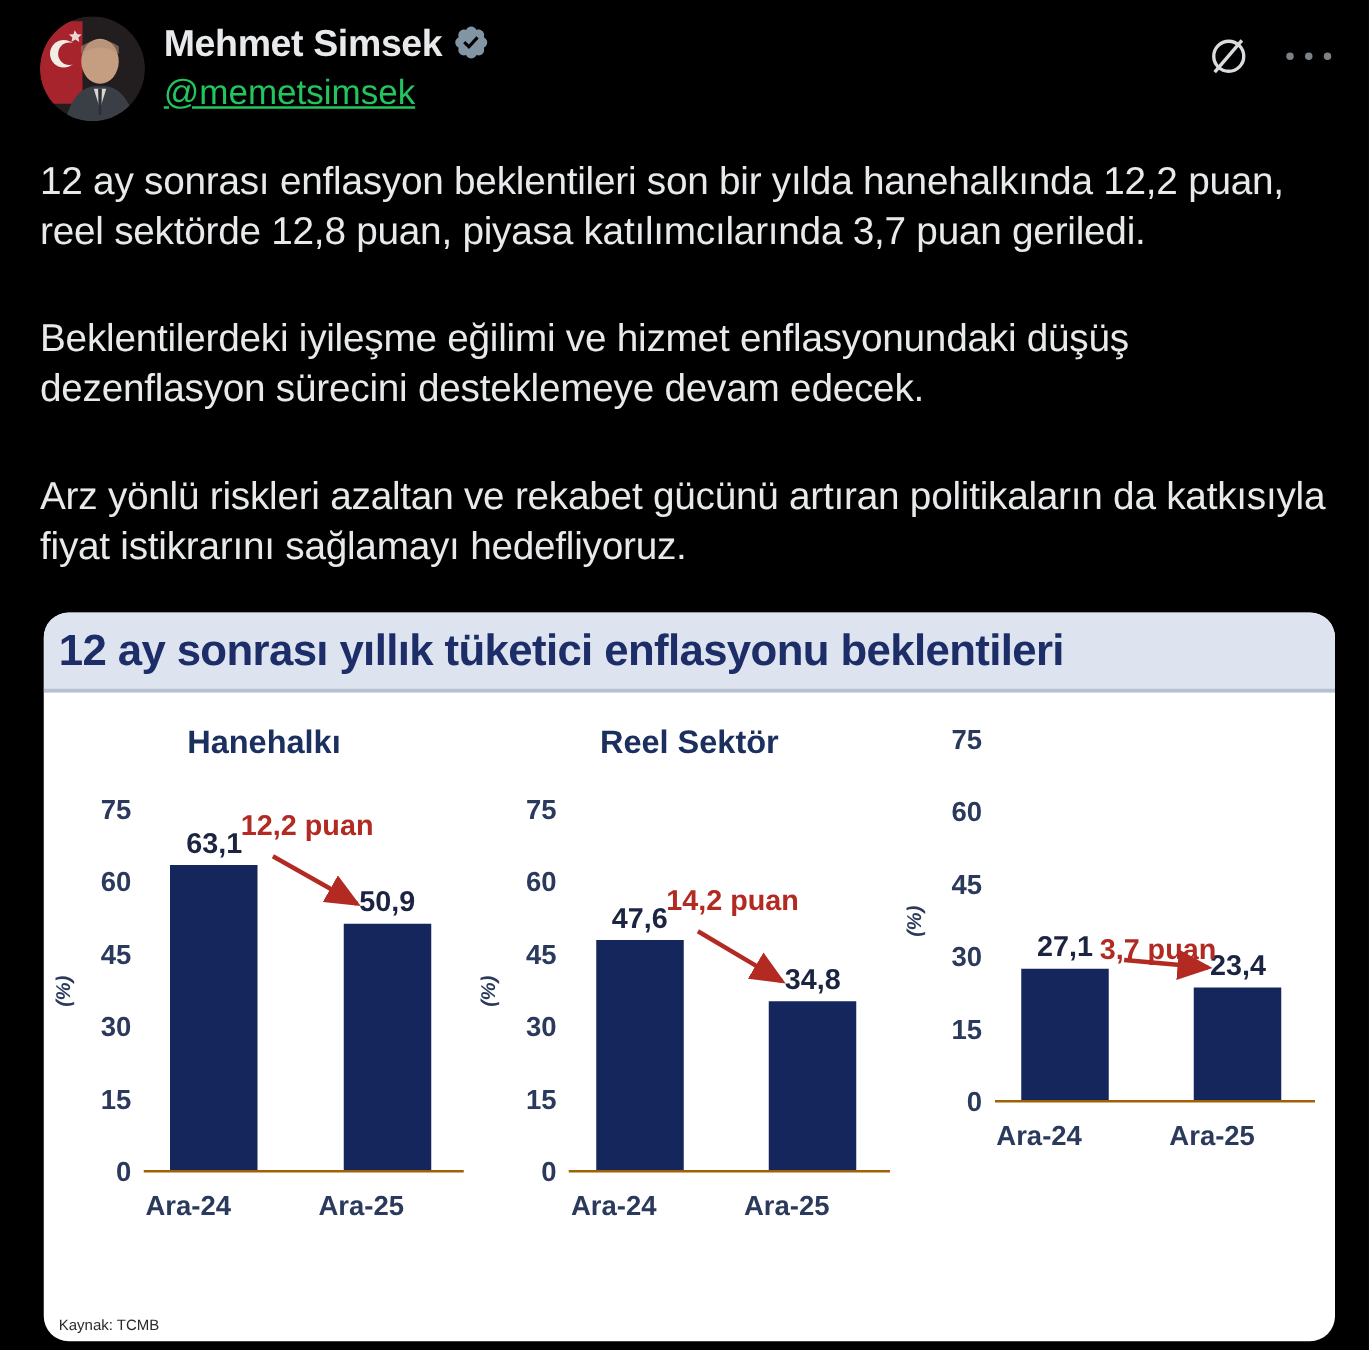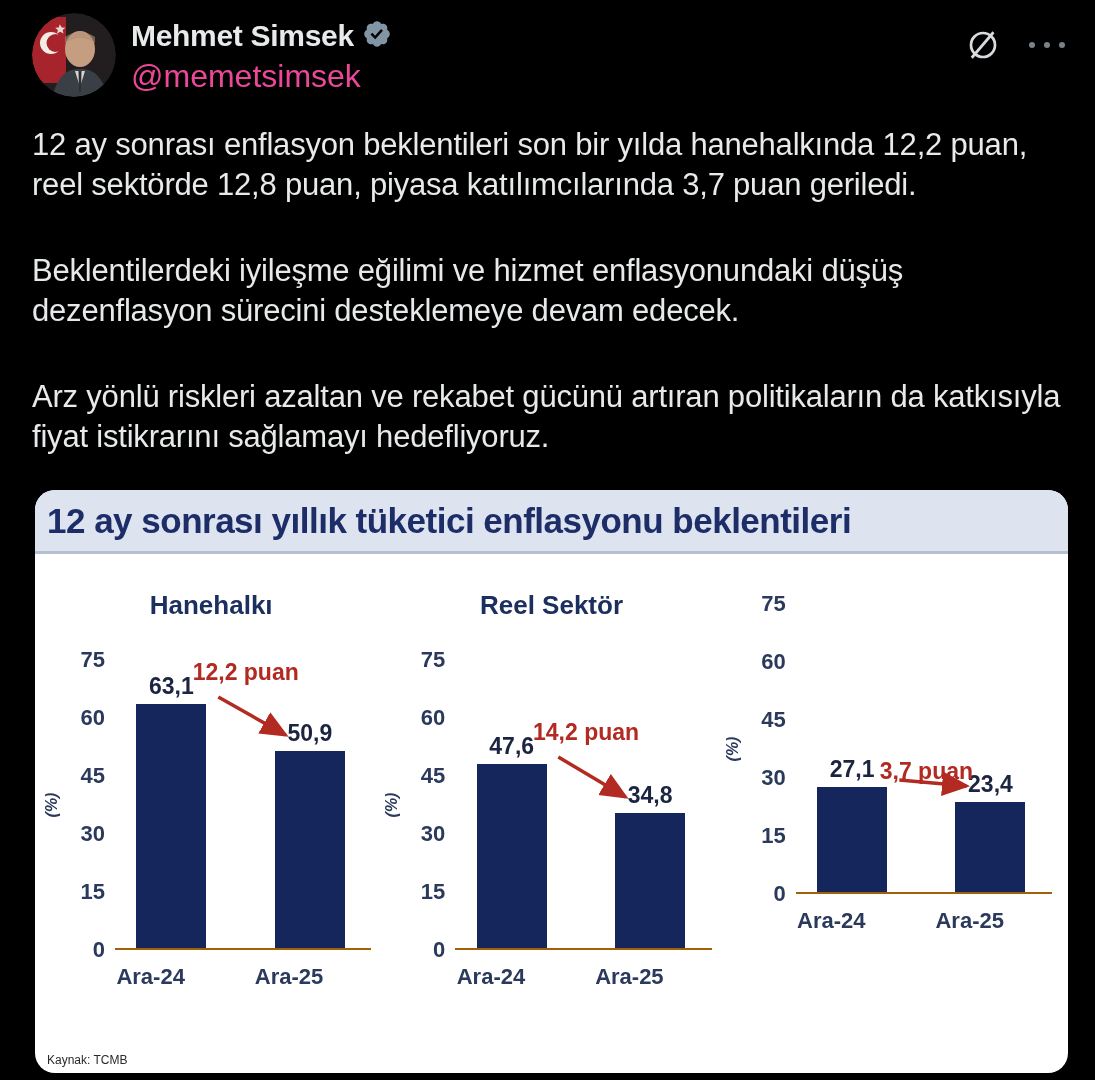--- a/index.html
+++ b/index.html
@@ -7,40 +7,40 @@
               font-family:"Liberation Sans", sans-serif; }
   .page { position:relative; width:1095px; height:1080px; background:#000; }
 
   
   .tw-header { display:flex; align-items:flex-start; padding:13px 28px 0 32px; }
   .avatar { width:84px; height:84px; border-radius:50%; overflow:hidden; flex:0 0 84px; cursor:pointer; }
   .id-block { margin-left:15px; padding-top:6px; }
   .name-row { display:flex; align-items:flex-start; gap:8px; }
   .display-name { color:#e7e9ea; font-size:30px; font-weight:bold; letter-spacing:-0.3px; }
   .badge { width:30px; height:30px; display:inline-block; }
-  .handle { color:#ec4899; font-size:32px; margin-top:5px; }
+  .handle { color:#22c55e; font-size:28px; margin-top:5px;text-decoration:underline; }
   .header-actions { margin-left:auto; display:flex; align-items:center; gap:26px; padding-top:14px; }
   .grok-btn { width:36px; height:36px; cursor:pointer; }
   .more-btn { display:flex; gap:9px; cursor:pointer; padding:6px 2px; }
   .more-btn i { width:6px; height:6px; border-radius:50%; background:#7a8187; }
 
   
   .tweet-text { margin:28px 30px 0 32px; width:1035px; color:#e7e9ea;
                 font-size:31px; line-height:40px; letter-spacing:-0.2px; }
   .tweet-text p { margin-bottom:46px; }
   .tweet-text p:last-child { margin-bottom:0; }
 
   
   .card { position:absolute; left:35px; top:490px; width:1033px; height:583px;
           background:#fff; border-radius:20px; overflow:hidden; cursor:pointer; }
   .card-header { height:64px; background:#dde3ef; border-bottom:3px solid #b7c0d2;
                  display:flex; align-items:center; padding-left:12px; }
   .card-title { color:#1c2d68; font-size:35px; font-weight:bold; letter-spacing:-0.5px; }
 
-  .charts-row { display:flex; padding:12px 6px; }
+  .charts-row { display:flex; padding:0 6px; }
   .panel { flex:1; position:relative; }
   .panel-title { text-align:center; margin-top:24px; height:32px;
                  color:#1c3060; font-size:26px; font-weight:bold; }
   .plot-wrap { display:flex; margin-top:38px; }
   .ylab-col { width:26px; position:relative; height:290px; }
   .ylab { position:absolute; left:2px; top:50%; transform:translateY(-50%) rotate(180deg);
           writing-mode:vertical-rl; color:#2b3a5c; font-size:16px; font-weight:bold; font-style:italic; }
   .yaxis { width:48px; position:relative; height:290px; }
   .tick { position:absolute; right:10px; color:#2b3a5c; font-size:22px; font-weight:bold; }
   .plot-area { flex:1; position:relative; height:290px; border-bottom:2px solid #a16207; margin-right:10px; }

